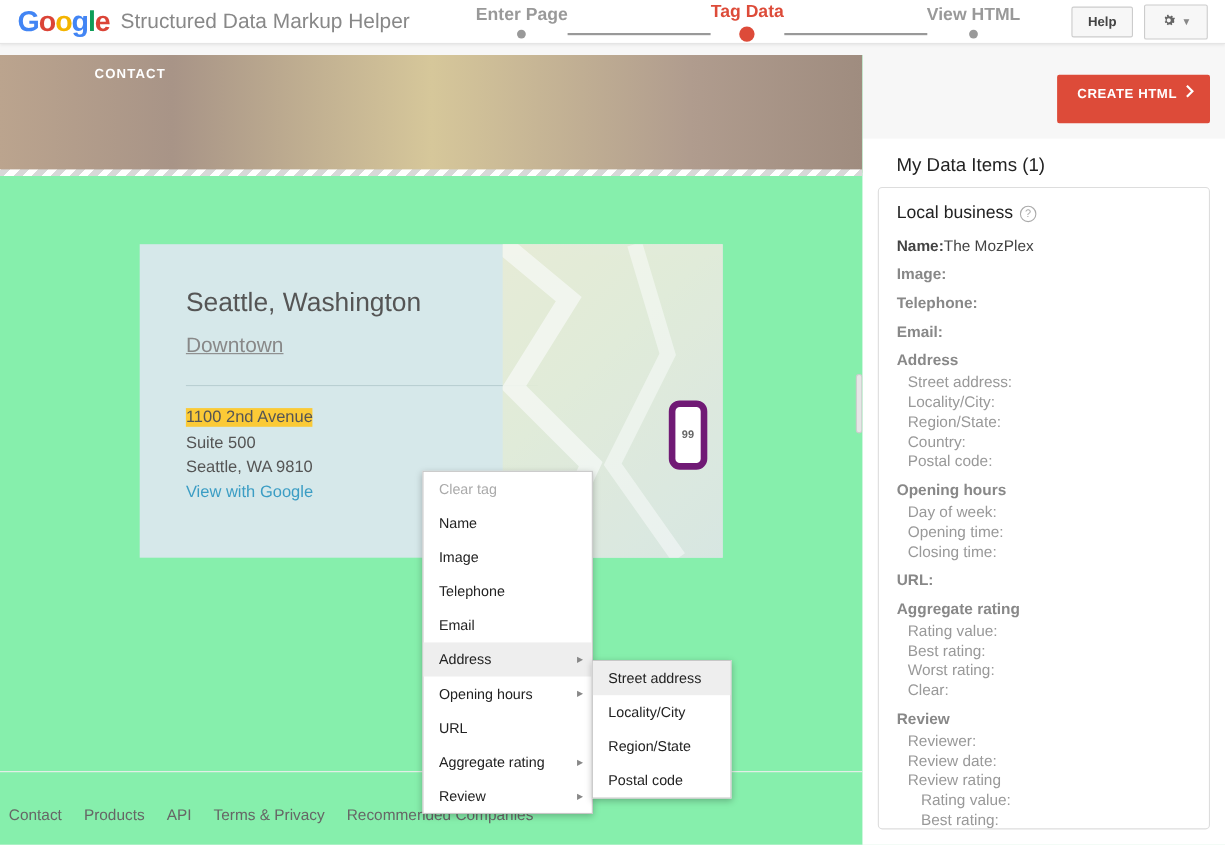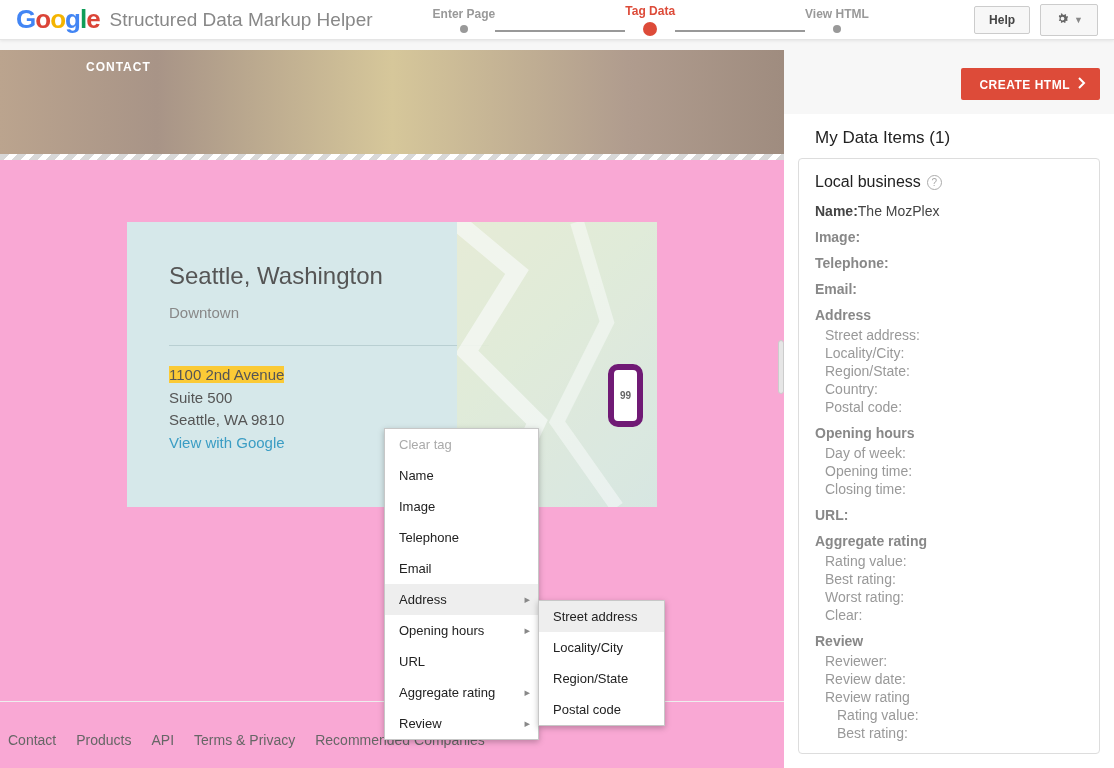--- a/index.html
+++ b/index.html
@@ -10,47 +10,47 @@
   .logo { font-size:26px; font-family:"Arial",sans-serif; letter-spacing:-1px; font-weight:bold; }
   .logo .g1 { color:#4285F4; }
   .logo .o1 { color:#DB4437; }
   .logo .o2 { color:#F4B400; }
   .logo .g2 { color:#4285F4; }
   .logo .l  { color:#0F9D58; }
   .logo .e  { color:#DB4437; }
   .app-title { color:#888; font-size:19px; font-weight:400; margin-left:10px; }
 
   .steps { display:flex; align-items:center; margin-left:60px; gap:0; }
-  .step-label { font-size:12px; font-weight:bold; color:#999; text-align:center; white-space:nowrap; }
+  .step-label { font-size:16px; font-weight:bold; color:#999; text-align:center; white-space:nowrap; }
   .step-label.active { color:#dd4b39; }
   .stepwrap { display:flex; flex-direction:column; align-items:center; gap:4px; }
   .step-node { width:8px; height:8px; background:#999; border-radius:50%; }
   .step-node.active { background:#dd4b39; width:14px; height:14px; }
   .step-line { height:2px; background:#999; width:130px; margin-top:22px; }
 
   .header-right { margin-left:auto; display:flex; gap:10px; align-items:center; }
   .btn { border:1px solid #ccc; background:#f7f7f7; padding:6px 14px; font-size:12px; font-weight:bold; color:#444; cursor:pointer; border-radius:2px; }
   .gear-btn { display:flex; align-items:center; gap:4px; }
 
   
   .main { display:flex; height:100%; padding-top:50px; }
-  .left { flex:1; background:#f9a8d4; position:relative; overflow:hidden; }
+  .left { flex:1; background:#86efac; position:relative; overflow:hidden; }
   .right { width:330px; background:#fff; display:flex; flex-direction:column; }
 
   
   .hero { height:110px; background:linear-gradient(90deg,#bba48e 0%,#a89487 20%,#d6c79a 50%,#b09c8e 80%,#9f8c7f 100%); position:relative; border-bottom:3px solid #d8d8d8; }
   .hero::after{ content:""; position:absolute; left:0; right:0; bottom:-3px; height:6px; background:repeating-linear-gradient(-45deg,#d8d8d8 0 6px,#fff 6px 12px);}
   .hero-contact { position:absolute; top:10px; left:86px; color:#fff; font-size:12px; font-weight:bold; letter-spacing:1px; }
 
   .card-area { display:flex; justify-content:center; margin-top:62px; }
   .card { width:530px; height:285px; background:#d6e8ea; position:relative; padding:40px 42px; }
   .card-map { position:absolute; top:0; right:0; width:200px; height:100%; background:linear-gradient(135deg,#e8ecd4 0,#e2ecd8 40%,#d8e6e2 100%); opacity:0.9;}
   .card-map svg{position:absolute;top:0;left:0;}
   .city { font-size:24px; color:#555; font-weight:400; }
-  .sub { color:#888; margin-top:14px; font-size:15px; }
+  .sub { color:#888; margin-top:14px; font-size:19px;text-decoration:underline; }
   .divider { border-top:1px solid #b9cfd2; margin:24px 0 18px; width:320px; }
   .addr-line { font-size:15px; color:#555; line-height:1.5; }
   .highlight { background:#fbca36; }
   .link { color:#3b9dc4; }
   .badge-99 { position:absolute; right:14px; top:142px; background:#fff; border:6px solid #701a75; color:#666; font-size:10px; font-weight:bold; padding:20px 6px; border-radius:10px;}
 
   .footer-links { position:absolute; left:8px; bottom:20px; display:flex; gap:20px; font-size:14px; color:#666; }
   .footer-links span { cursor:pointer; }
   .left-divider { position:absolute; left:0; right:0; bottom:66px; height:1px; background:#eee; }
 
@@ -58,21 +58,21 @@
   .ctx-menu { position:absolute; top:378px; left:384px; width:155px; background:#fff; border:1px solid #c7c7c7; box-shadow:0 2px 6px rgba(0,0,0,0.25); z-index:50; font-size:13px; }
   .ctx-item { padding:8px 14px; color:#222; cursor:pointer; position:relative; }
   .ctx-item.disabled { color:#aaa; cursor:default; }
   .ctx-item.has-sub::after { content:"▸"; position:absolute; right:8px; color:#888; font-size:11px; top:9px; }
   .ctx-item.selected { background:#eee; }
   .ctx-sub { position:absolute; left:538px; top:550px; width:127px; background:#fff; border:1px solid #c7c7c7; box-shadow:0 2px 6px rgba(0,0,0,0.25); z-index:51; font-size:13px; }
   .ctx-sub .ctx-item:first-child { background:#eee; }
 
   
   .right-top { padding:18px 14px 14px; display:flex; justify-content:flex-end; background:#f7f7f7;}
-  .create-btn { background:#dd4b39; color:#fff; border:none; padding:9px 14px 8px 18px; font-size:12px; font-weight:bold; letter-spacing:0.5px; cursor:pointer; border-radius:2px; display:flex; align-items:center; gap:8px; }
+  .create-btn { background:#dd4b39; color:#fff; border:none; padding:9px 14px 20px 18px; font-size:12px; font-weight:bold; letter-spacing:0.5px; cursor:pointer; border-radius:2px; display:flex; align-items:center; gap:8px; }
   .right-heading { font-size:17px; padding:14px 31px 10px; }
   .right-box { margin:0 14px 14px; border:1px solid #ddd; border-radius:4px; padding:14px 16px; overflow-y:auto; flex:1;}
   .section-title { font-size:16px; margin-bottom:12px; display:flex; align-items:center; gap:6px; }
   .help-q { width:15px; height:15px; border:1.4px solid #aaa; border-radius:50%; color:#aaa; font-size:10px; display:inline-flex; align-items:center; justify-content:center; }
   .field-row { display:flex; font-size:14px; color:#444; margin-bottom:6px;}
   .field-group-label { font-size:14px; font-weight:bold; color:#888; margin:10px 0 4px; }
   .sub-field { color:#999; font-size:14px; margin:2px 0 2px 10px; }
   .sub-field-2 { color:#999; font-size:14px; margin:2px 0 2px 22px; }
   .data-name { font-size:14px; font-weight:bold;}
   .data-value { color:#444; font-size:14px; }

